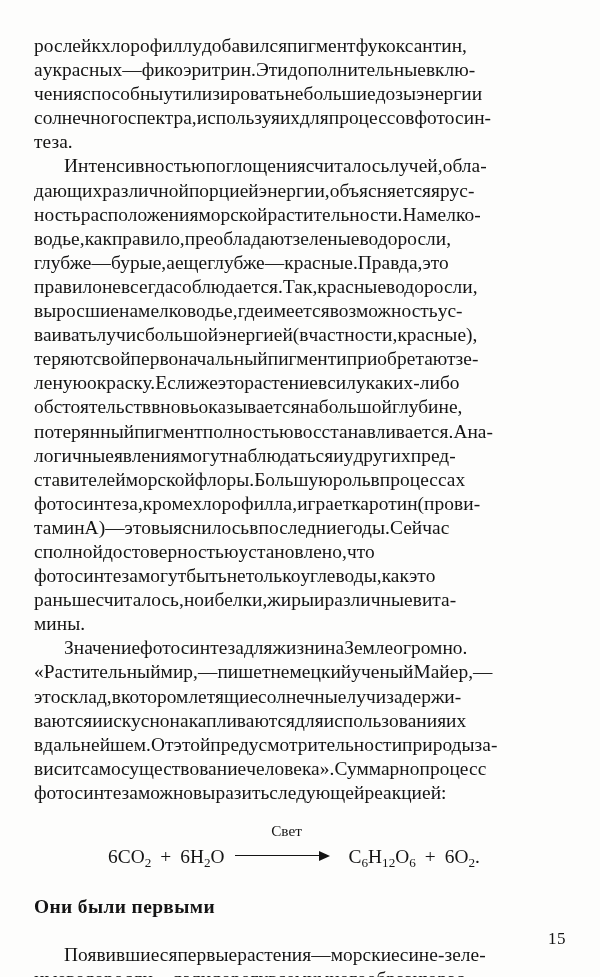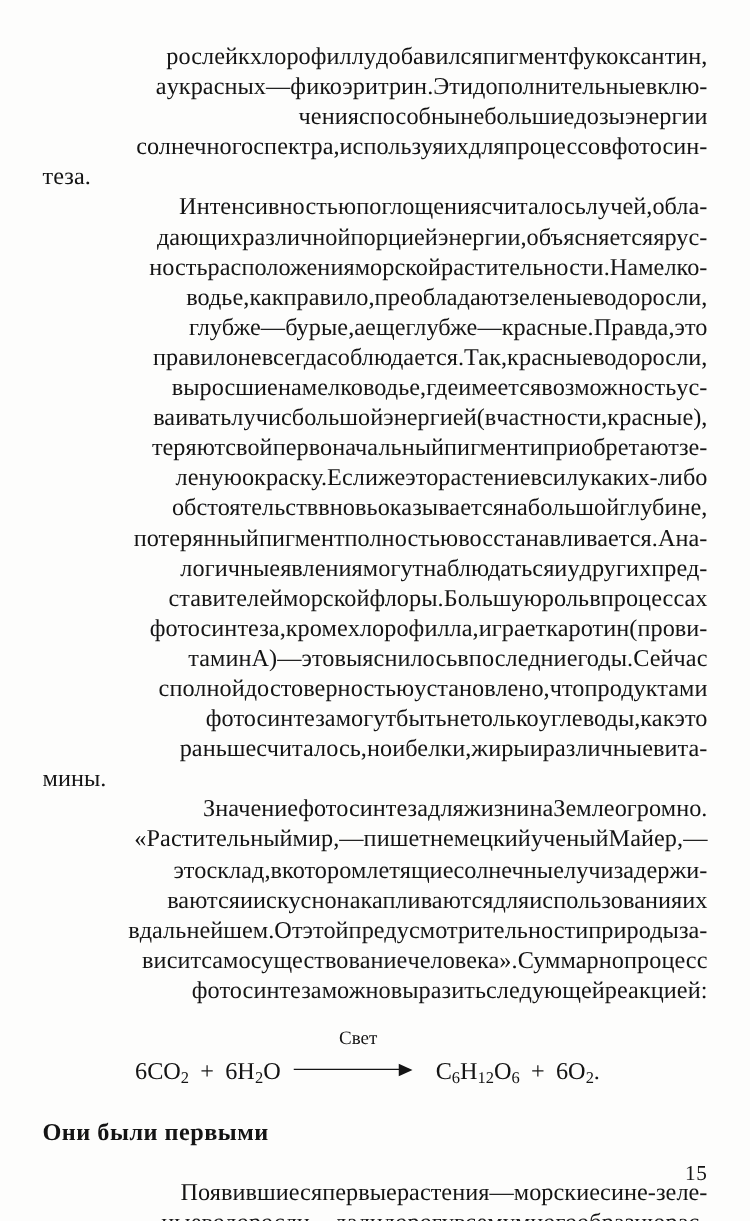--- a/index.html
+++ b/index.html
@@ -24,21 +24,21 @@
   }
   .column {
     position: absolute;
     left: 34px;
     top: 34px;
     width: 532px;
   }
   
   .ln {
     display: flex;
-    justify-content: flex-end;
+    justify-content: flex-start;
     height: 24.1px;
     line-height: 24.1px;
     font-size: 19.4px;
     letter-spacing: 0.05px;
     white-space: nowrap;
     overflow: visible;
   }
   .ln > span { display: inline-block; }
   
   .ln.flush {
@@ -144,20 +144,21 @@
             <span>красных</span>
             <span>—</span>
             <span>фикоэритрин.</span>
             <span>Эти</span>
             <span>дополнительные</span>
             <span>вклю-</span>
           </div>
           <div class="ln">
             <span>чения</span>
             <span>способны</span>
+            <span>утилизировать</span>
             <span>небольшие</span>
             <span>дозы</span>
             <span>энергии</span>
           </div>
           <div class="ln">
             <span>солнечного</span>
             <span>спектра,</span>
             <span>используя</span>
             <span>их</span>
             <span>для</span>
@@ -312,21 +313,20 @@
             <span>последние</span>
             <span>годы.</span>
             <span>Сейчас</span>
           </div>
           <div class="ln">
             <span>с</span>
             <span>полной</span>
             <span>достоверностью</span>
             <span>установлено,</span>
             <span>что</span>
-            <span>продуктами</span>
           </div>
           <div class="ln">
             <span>фотосинтеза</span>
             <span>могут</span>
             <span>быть</span>
             <span>не</span>
             <span>только</span>
             <span>углеводы,</span>
             <span>как</span>
             <span>это</span>

